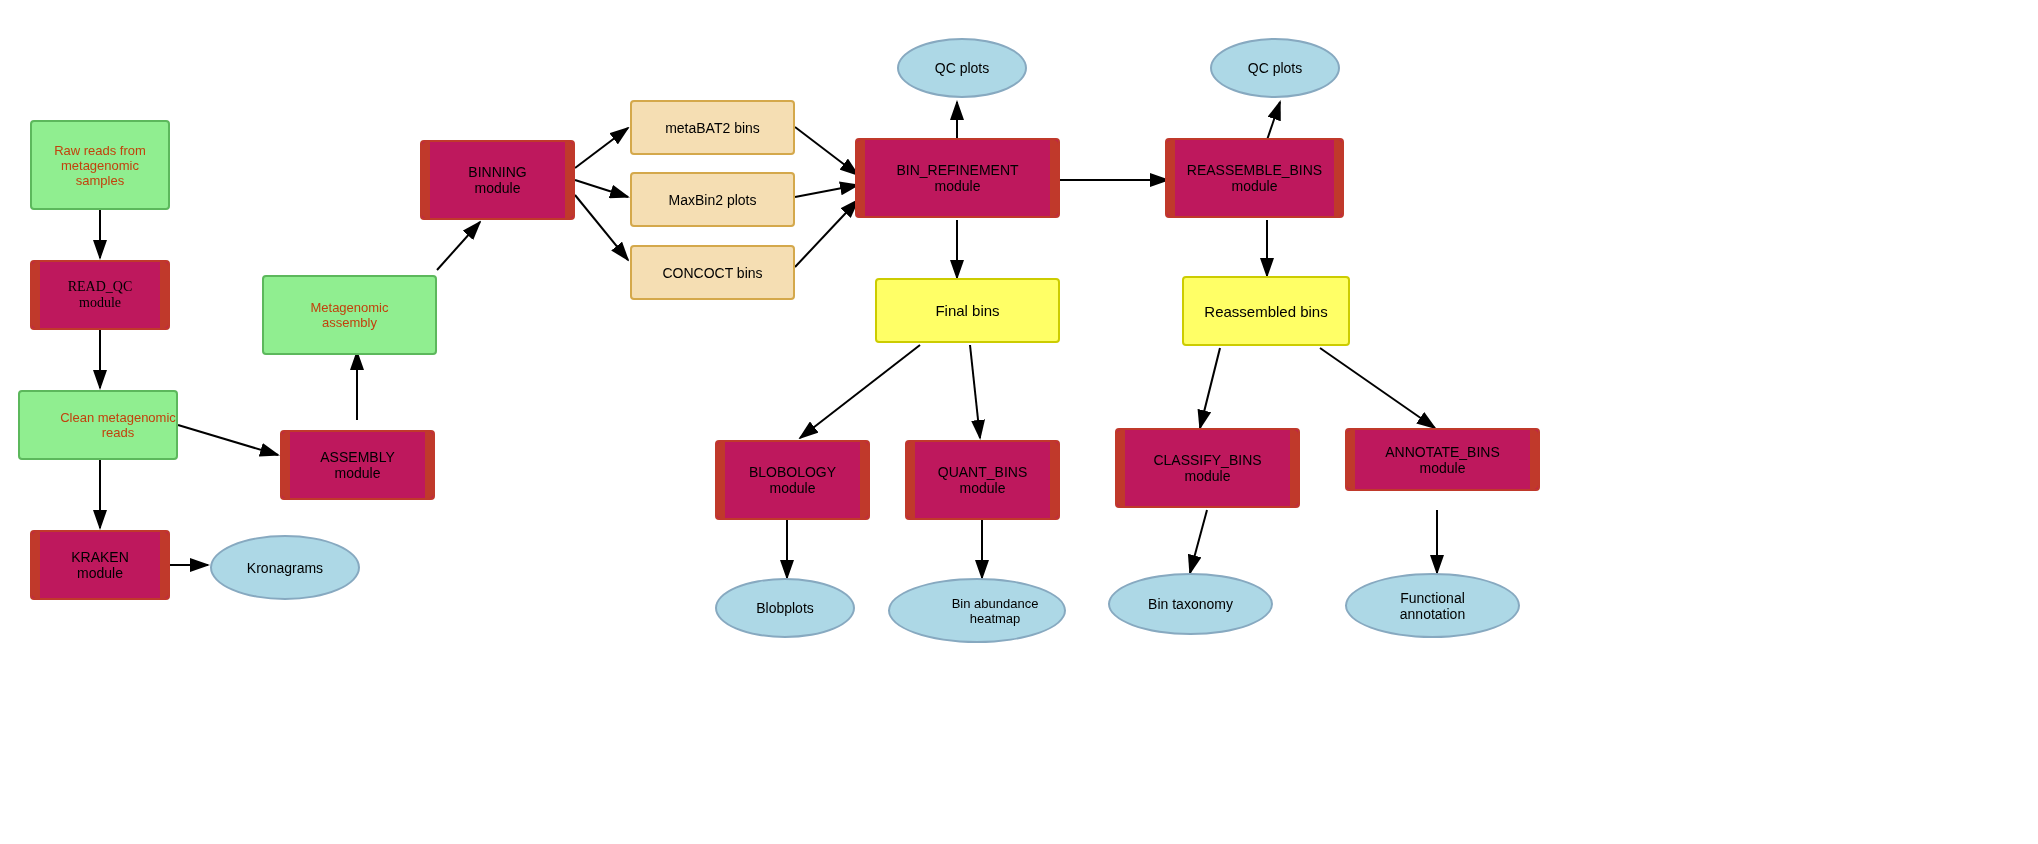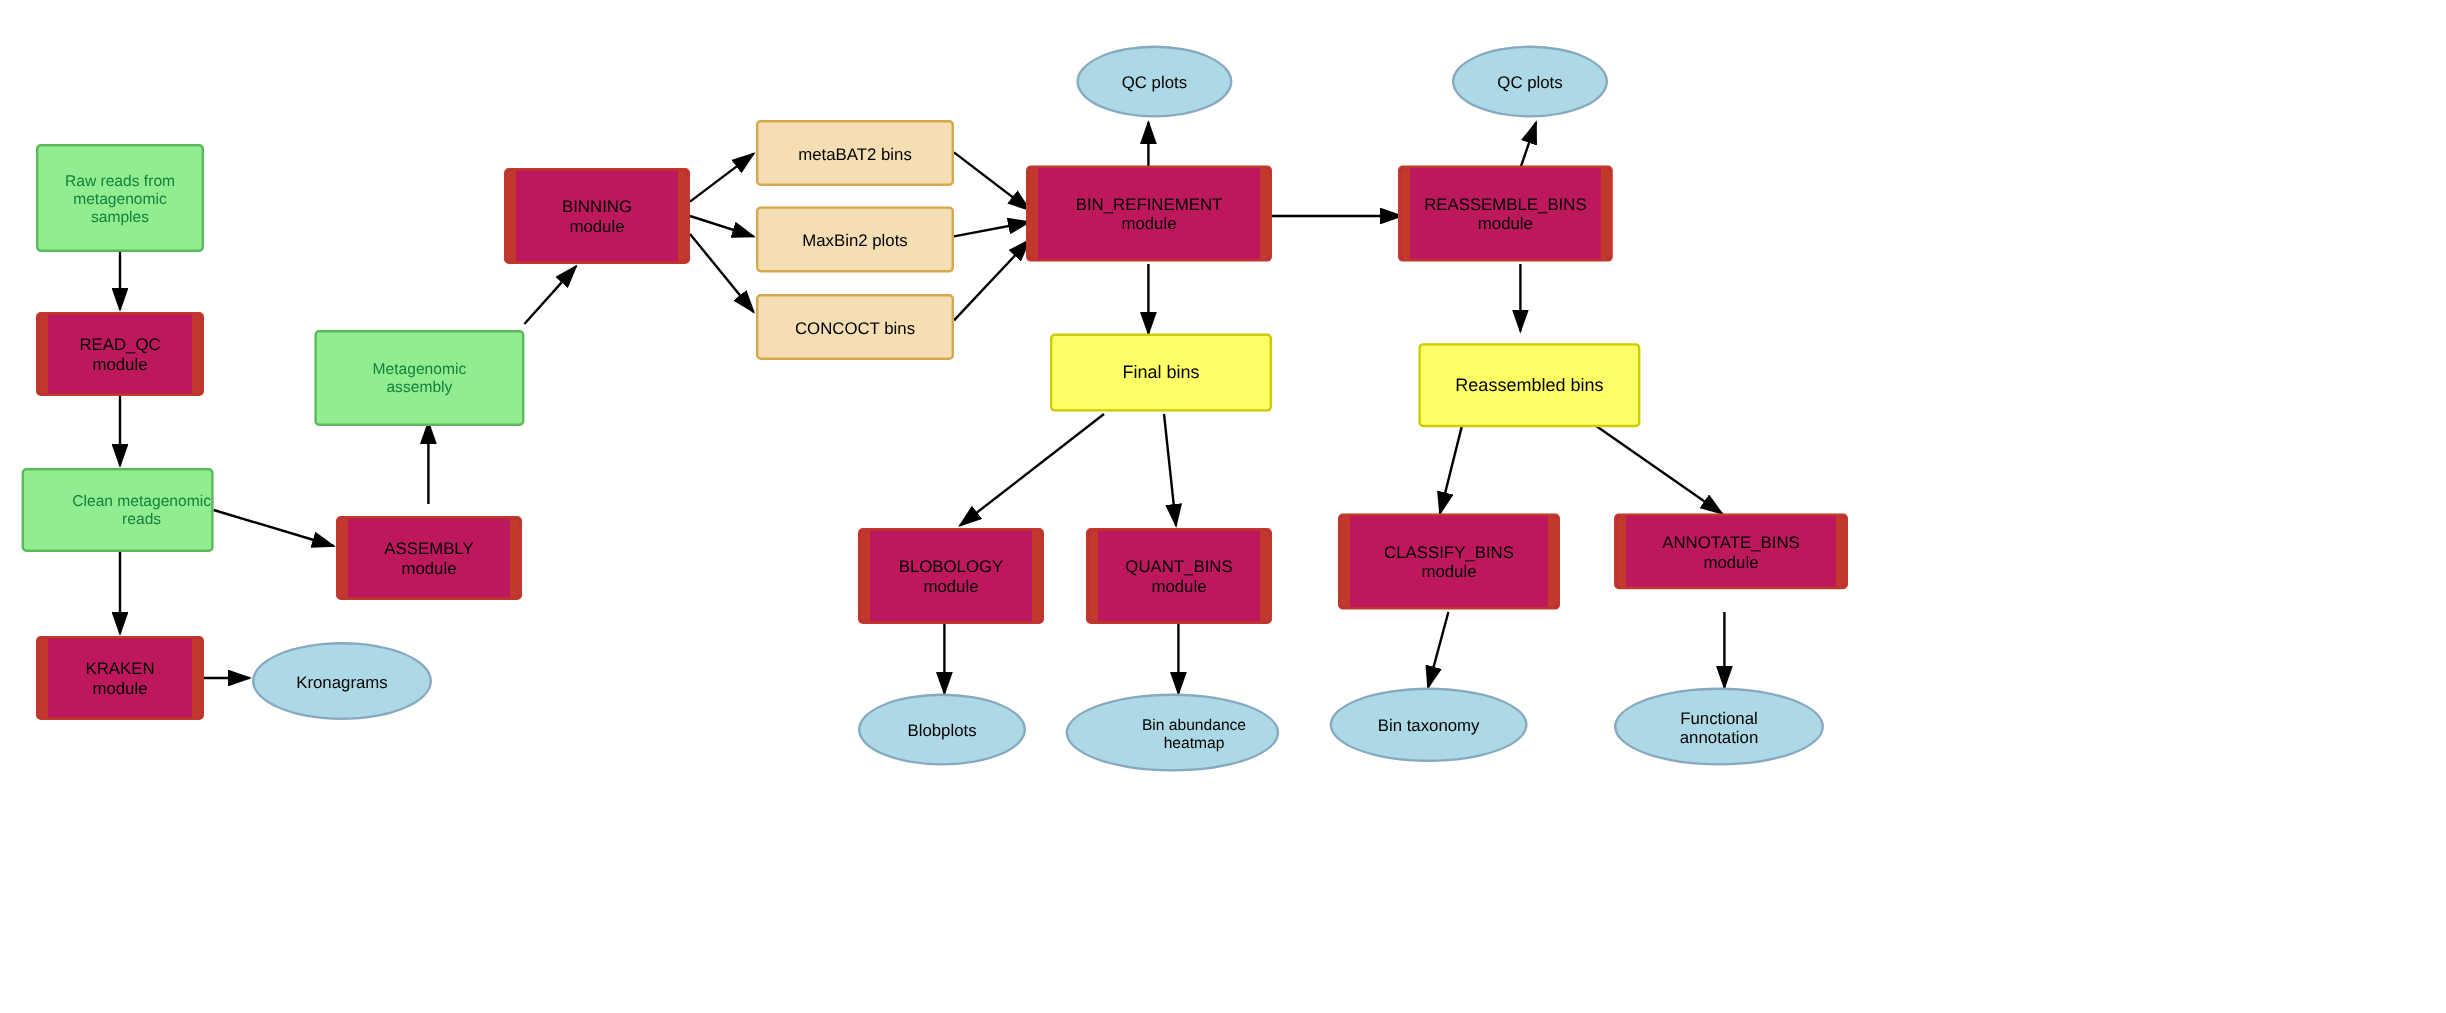--- a/index.html
+++ b/index.html
@@ -38,21 +38,21 @@
       top: 0;
       bottom: 0;
       width: 8px;
       background: #c0392b;
     }
     .node-red::before { left: 0; border-radius: 4px 0 0 4px; }
     .node-red::after { right: 0; border-radius: 0 4px 4px 0; }
     .node-green {
       background: #90ee90;
       border: 2px solid #5cb85c;
-      color: #15803d;
+      color: #c2410c;
       border-radius: 4px;
     }
     .node-yellow {
       background: #ffff66;
       border: 2px solid #cccc00;
       color: #000;
       border-radius: 4px;
     }
     .node-tan {
       background: #f5deb3;
@@ -139,21 +139,21 @@
 
     <line x1="1437" y1="510" x2="1437" y2="573" stroke="#000" stroke-width="2" marker-end="url(#arrowhead)"></line>
   </svg>
 
   <div class="node node-green" style="left:30px; top:120px; width:140px; height:90px;">
     <span style="white-space:pre-line; font-size:13px;">Raw reads from
 metagenomic
 samples</span>
   </div>
 
-  <div class="node node-red" style="left:30px; top:260px; width:140px; height:70px;">
+  <div class="node node-red" style="left:30px; top:260px; width:140px; height:70px;font-family:Liberation Serif, serif;">
     <span style="position:relative; z-index:1; white-space:pre-line; font-size:14px;">READ_QC
 module</span>
   </div>
 
   <div class="node node-green" style="left:18px; top:390px; width:160px; height:70px;">
     <span style="white-space:pre-line; font-size:13px;margin-left:40px;">Clean metagenomic
 reads</span>
   </div>
 
   <div class="node node-red" style="left:30px; top:530px; width:140px; height:70px;">
@@ -226,21 +226,21 @@
 
   <div class="node node-red" style="left:1165px; top:138px; width:179px; height:80px;">
     <span style="position:relative; z-index:1; white-space:pre-line; font-size:14px;">REASSEMBLE_BINS
 module</span>
   </div>
 
   <div class="node node-ellipse" style="left:1210px; top:38px; width:130px; height:60px;">
     <span style="font-size:14px;">QC plots</span>
   </div>
 
-  <div class="node node-yellow" style="left:1182px; top:276px; width:185px; height:70px;margin-top:10px;">
+  <div class="node node-yellow" style="left:1182px; top:276px; width:168px; height:70px;">
     <span style="font-size:15px;">Reassembled bins</span>
   </div>
 
   <div class="node node-red" style="left:1115px; top:428px; width:185px; height:80px;">
     <span style="position:relative; z-index:1; white-space:pre-line; font-size:14px;">CLASSIFY_BINS
 module</span>
   </div>
 
   <div class="node node-red" style="left:1345px; top:428px; width:195px; height:63px;">
     <span style="position:relative; z-index:1; white-space:pre-line; font-size:14px;">ANNOTATE_BINS

